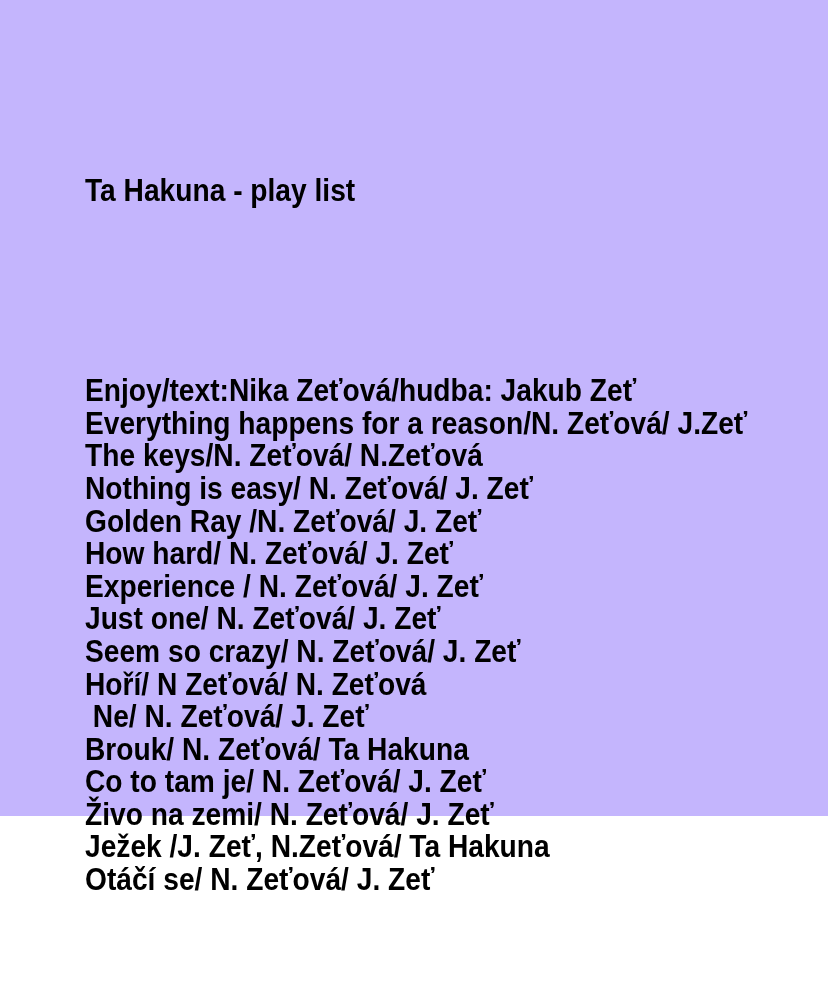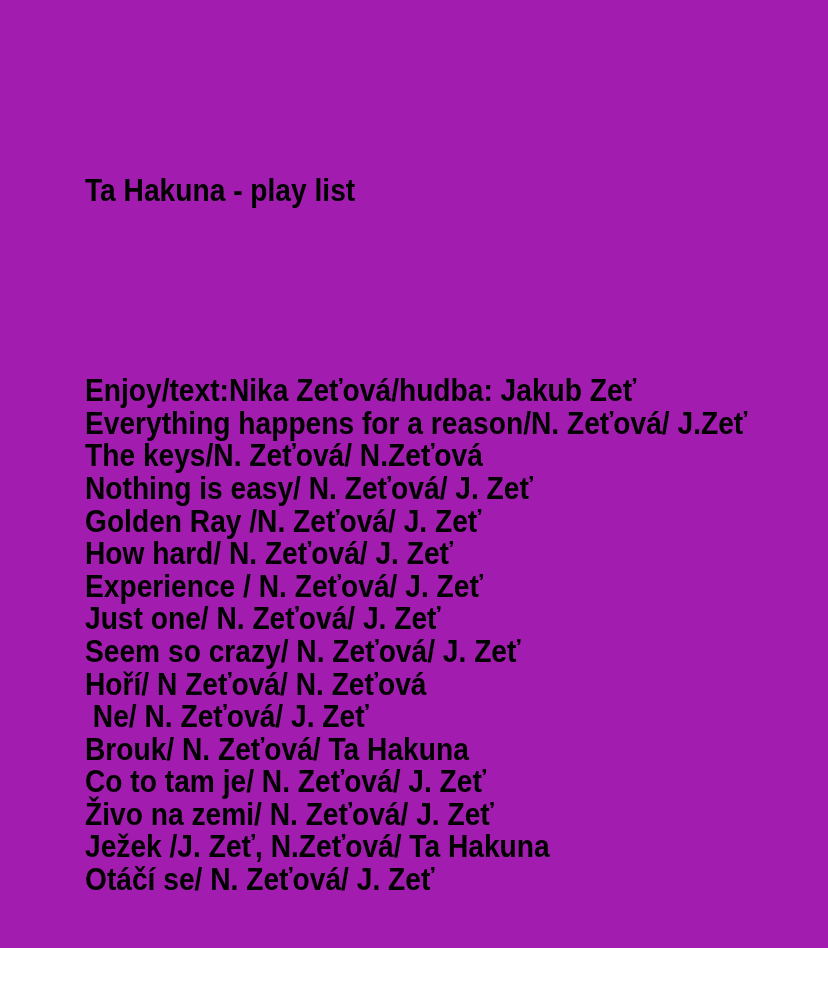--- a/index.html
+++ b/index.html
@@ -8,22 +8,22 @@
   }
   body {
     width: 828px;
     height: 992px;
     background: #ffffff;
     overflow: hidden;
   }
   .page {
     position: relative;
     width: 828px;
-    height: 948px;
-    background: #a21caf;
+    height: 816px;
+    background: #c4b5fd;
   }
   .text-block {
     position: absolute;
     left: 85px;
     top: 109px;
     width: 942px;              
     transform: scaleX(0.88);
     transform-origin: 0 0;
     font-family: "Liberation Sans", sans-serif;
     font-weight: bold;

